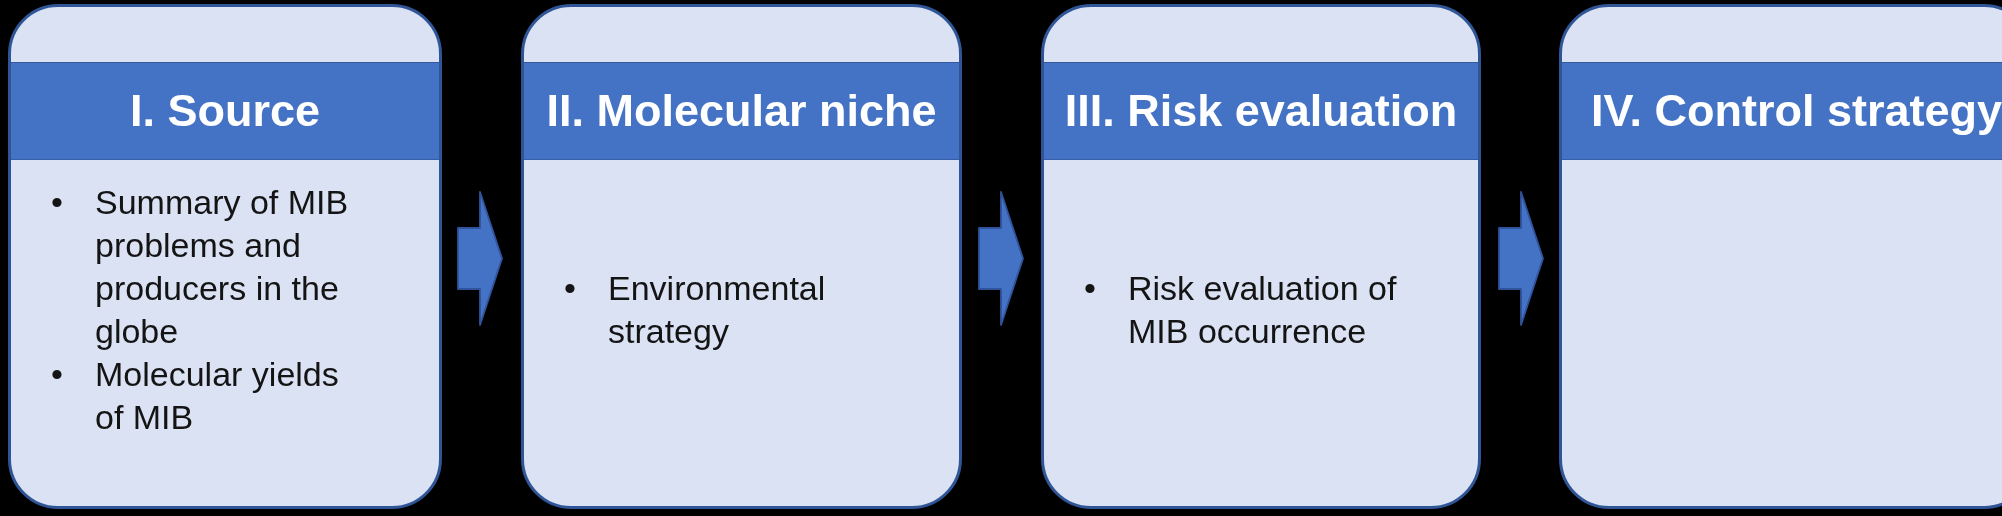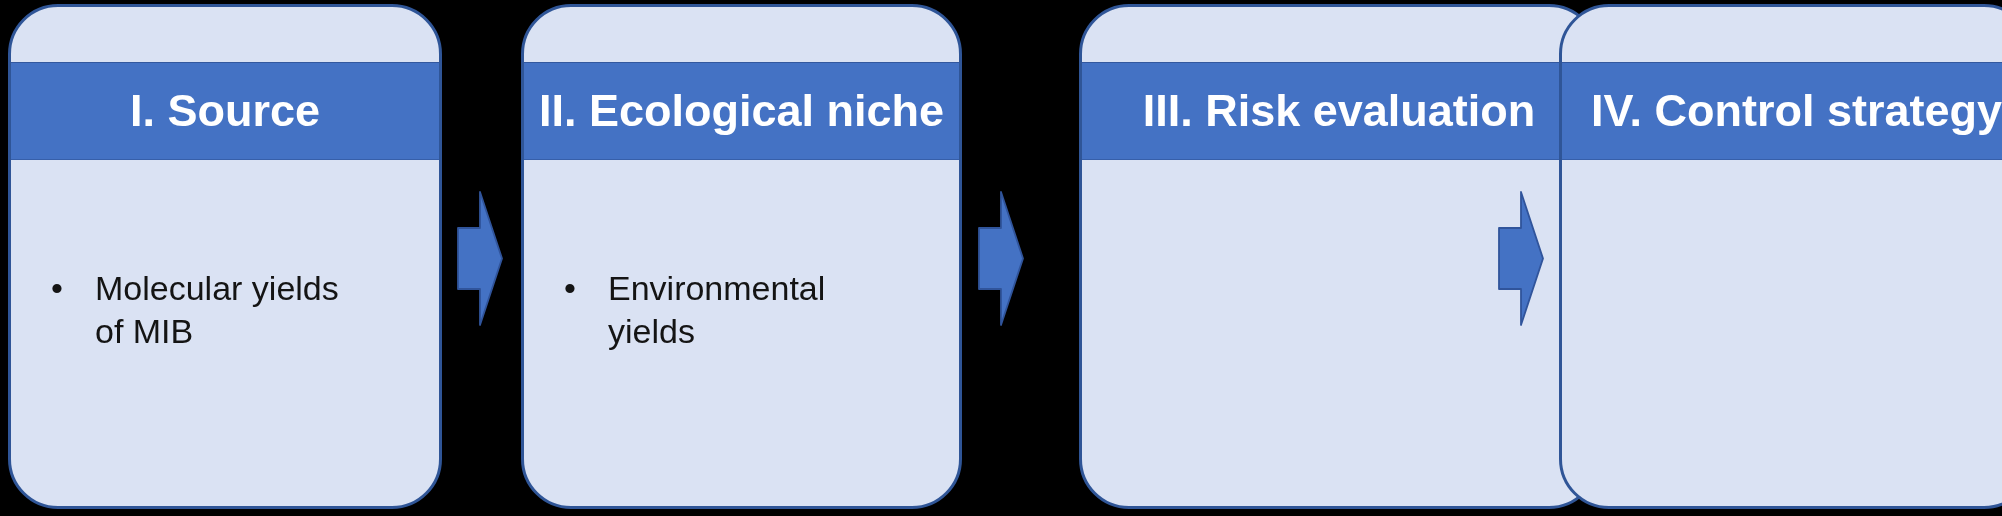--- a/index.html
+++ b/index.html
@@ -18,21 +18,21 @@
     box-sizing: border-box;
     background: #dae2f3;
     border: 3px solid #2f5597;
     border-radius: 50px;
     overflow: hidden;
     display: flex;
     flex-direction: column;
   }
   .card1 { left: 8px;    width: 434px; }
   .card2 { left: 521px;  width: 441px; }
-  .card3 { left: 1079px; width: 520px; justify-content: space-between; }
+  .card3 { left: 1041px; width: 440px; justify-content: space-between; }
   .card4 { left: 1559px; width: 475px; }
 
   .card-topstrip {
     height: 55px;
     flex: none;
   }
   .card-header {
     height: 96px;
     flex: none;
     background: #4472c4;
@@ -95,57 +95,67 @@
 <div id="canvas">
 
   <div class="card card1">
     <div class="card-topstrip"></div>
     <div class="card-header">
       <span class="card-title">I. Source</span>
     </div>
     <div class="card-body">
       <ul class="bullets">
         <li>
+          <span class="bullet-text">Summary of MIB
+problems and
+producers in the
+globe</span>
+        </li>
+        <li>
           <span class="bullet-text">Molecular yields
 of MIB</span>
         </li>
       </ul>
     </div>
   </div>
 
   <svg class="flow-arrow arrow1" viewBox="0 0 46 137">
     <polygon points="1,38 23,38 23,2 45,68.5 23,135 23,99 1,99" fill="#4472c4" stroke="#30549b" stroke-width="1.8" stroke-linejoin="round"></polygon>
   </svg>
 
   <div class="card card2">
     <div class="card-topstrip"></div>
     <div class="card-header">
-      <span class="card-title">II. Ecological niche</span>
+      <span class="card-title">II. Molecular niche</span>
     </div>
     <div class="card-body">
       <ul class="bullets">
         <li>
           <span class="bullet-text">Environmental
-yields</span>
+strategy</span>
         </li>
       </ul>
     </div>
   </div>
 
   <svg class="flow-arrow arrow2" viewBox="0 0 46 137">
     <polygon points="1,38 23,38 23,2 45,68.5 23,135 23,99 1,99" fill="#4472c4" stroke="#30549b" stroke-width="1.8" stroke-linejoin="round"></polygon>
   </svg>
 
   <div class="card card3">
     <div class="card-topstrip"></div>
     <div class="card-header">
       <span class="card-title">III. Risk evaluation</span>
     </div>
     <div class="card-body">
       <ul class="bullets">
+        <li>
+          <span class="bullet-text">Risk evaluation of
+MIB occurrence</span>
+        </li>
       </ul>
     </div>
   </div>
 
   <svg class="flow-arrow arrow3" viewBox="0 0 46 137">
     <polygon points="1,38 23,38 23,2 45,68.5 23,135 23,99 1,99" fill="#4472c4" stroke="#30549b" stroke-width="1.8" stroke-linejoin="round"></polygon>
   </svg>
 
   <div class="card card4">
     <div class="card-topstrip"></div>

